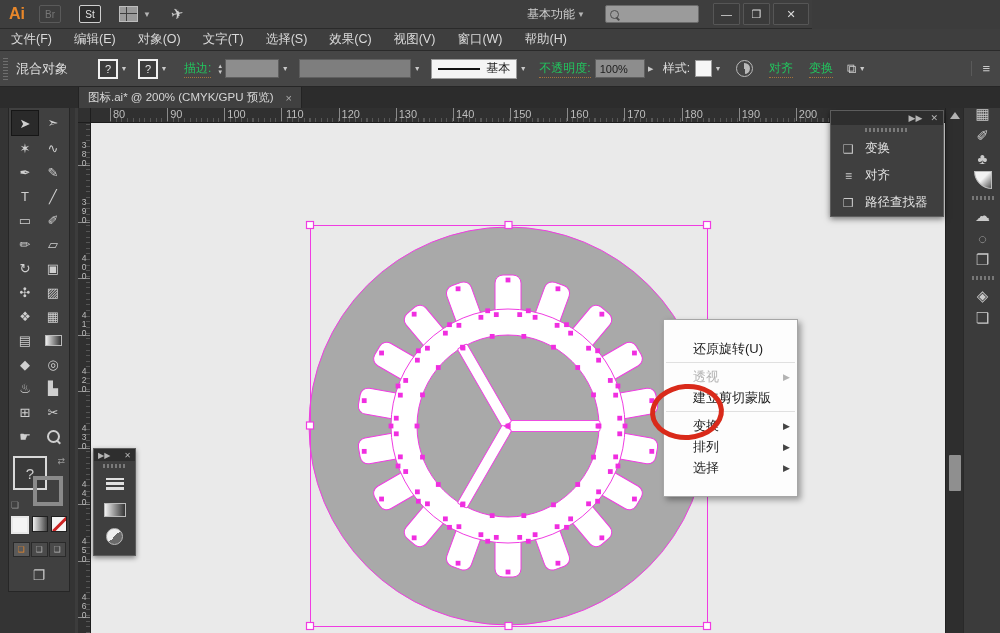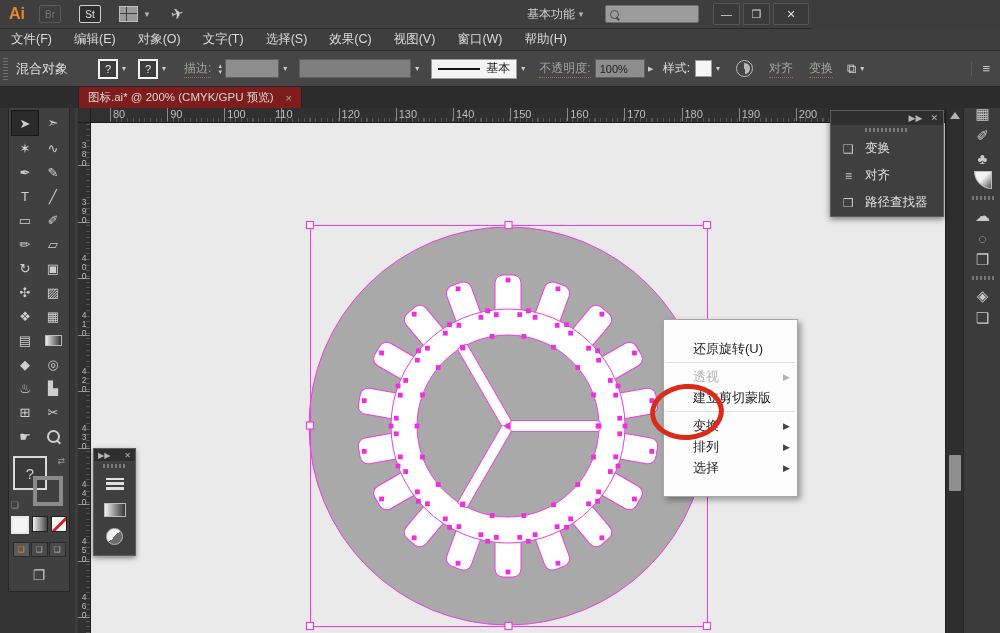--- a/index.html
+++ b/index.html
@@ -38,37 +38,37 @@
 
   
   .controlbar{left:0;top:51px;width:1000px;height:35px;background:#464646;border-bottom:1px solid #262626;
               display:flex;align-items:center;z-index:20;font-size:12px;color:#dedede}
   .grip-v{width:5px;height:22px;margin:0 8px 0 3px;
           background:repeating-linear-gradient(0deg,#6e6e6e 0 1px,transparent 1px 3px)}
   .ctx-label{font-size:13px;margin-right:30px}
   .qbox{width:16px;height:16px;border:2px solid #f0f0f0;background:#3c3c3c;color:#e8e8e8;font-size:11px;
         display:flex;align-items:center;justify-content:center}
   .dd-arrow{width:12px;height:16px;color:#c9c9c9;font-size:7px;display:flex;align-items:center;justify-content:center}
-  .orange-link{color:#a3a3a3;border-bottom:1px dotted #a8define6a3f;border-bottom:1px dotted #a4733a;margin:8px 4px;cursor:pointer}
+  .orange-link{color:#22c55e;border-bottom:1px dotted #a8define6a3f;border-bottom:1px dotted #a4733a;margin:8px 4px;cursor:pointer}
   .stepper{display:flex;flex-direction:column;justify-content:center;color:#c9c9c9;font-size:6px;line-height:6px;margin:0 2px}
   .field{height:17px;background:#8d8d8d;border:1px solid #5f5f5f;color:#1c1c1c;font-size:11px;
          display:flex;align-items:center;padding:0 4px}
   .brushbox{height:18px;background:#f4f4f4;border:1px solid #9a9a9a;display:flex;align-items:center;
             padding:0 6px;color:#1c1c1c;font-size:12px}
   .brush-line{width:42px;height:2px;background:#111;margin-right:6px}
   .swatch-white{width:15px;height:15px;background:#f6f6f6;border:1px solid #9a9a9a}
   .roundico{width:15px;height:15px;border-radius:50%;border:1.5px solid #b9b9b9;margin:0 12px;position:relative}
   .roundico::after{content:"";position:absolute;inset:2px;border-radius:50%;
                    background:conic-gradient(#b9b9b9 0 50%,transparent 50% 100%)}
   .xfico{color:#cfcfcf;font-size:13px;margin-left:10px}
   .panelmenu{margin-left:auto;margin-right:10px;color:#c9c9c9;font-size:13px;border-left:1px solid #5a5a5a;padding-left:10px}
 
   
   .tabbar{left:0;top:87px;width:1000px;height:21px;background:#2c2c2c;z-index:19;display:flex;align-items:flex-end}
-  .doctab{margin-left:78px;height:21px;background:#7f1d1d;border:1px solid #232323;border-bottom:none;
+  .doctab{margin-left:78px;height:21px;background:#404040;border:1px solid #232323;border-bottom:none;
           display:flex;align-items:center;padding:0 9px;color:#d6d6d6;font-size:11.5px}
   .doctab .close{margin-left:12px;color:#a9a9a9;font-size:11px}
 
   
   .hruler{left:78px;top:108px;width:867px;height:14px;background:#303030;border-bottom:1px solid #1d1d1d;z-index:5;
           overflow:hidden;background-image:repeating-linear-gradient(90deg,#565656 0 1px,transparent 1px 5.7px);
           background-size:100% 4px;background-position:32px 10px;background-repeat:no-repeat}
   .vruler{left:78px;top:122px;width:12px;height:511px;background:#303030;border-right:1px solid #1d1d1d;z-index:5;
           overflow:hidden;background-image:repeating-linear-gradient(0deg,#565656 0 1px,transparent 1px 5.65px);
           background-size:4px 100%;background-position:8px 0;background-repeat:no-repeat}
@@ -244,21 +244,21 @@
 
 <div class="abs rcorner"></div>
 <div class="abs hruler" id="hruler">
     <span class="h-tick" style="left: 32px;"></span>
     <span class="h-lab" style="left: 35px;">80</span>
     <span class="h-tick" style="left: 89.15px;"></span>
     <span class="h-lab" style="left: 92.15px;">90</span>
     <span class="h-tick" style="left: 146.3px;"></span>
     <span class="h-lab" style="left: 149.3px;">100</span>
     <span class="h-tick" style="left: 203.45px;"></span>
-    <span class="h-lab" style="left: 197px;">110</span>
+    <span class="h-lab" style="left: 208px;">110</span>
     <span class="h-tick" style="left: 260.6px;"></span>
     <span class="h-lab" style="left: 263.6px;">120</span>
     <span class="h-tick" style="left: 317.75px;"></span>
     <span class="h-lab" style="left: 320.75px;">130</span>
     <span class="h-tick" style="left: 374.9px;"></span>
     <span class="h-lab" style="left: 377.9px;">140</span>
     <span class="h-tick" style="left: 432.05px;"></span>
     <span class="h-lab" style="left: 435.05px;">150</span>
     <span class="h-tick" style="left: 489.2px;"></span>
     <span class="h-lab" style="left: 492.2px;">160</span>

